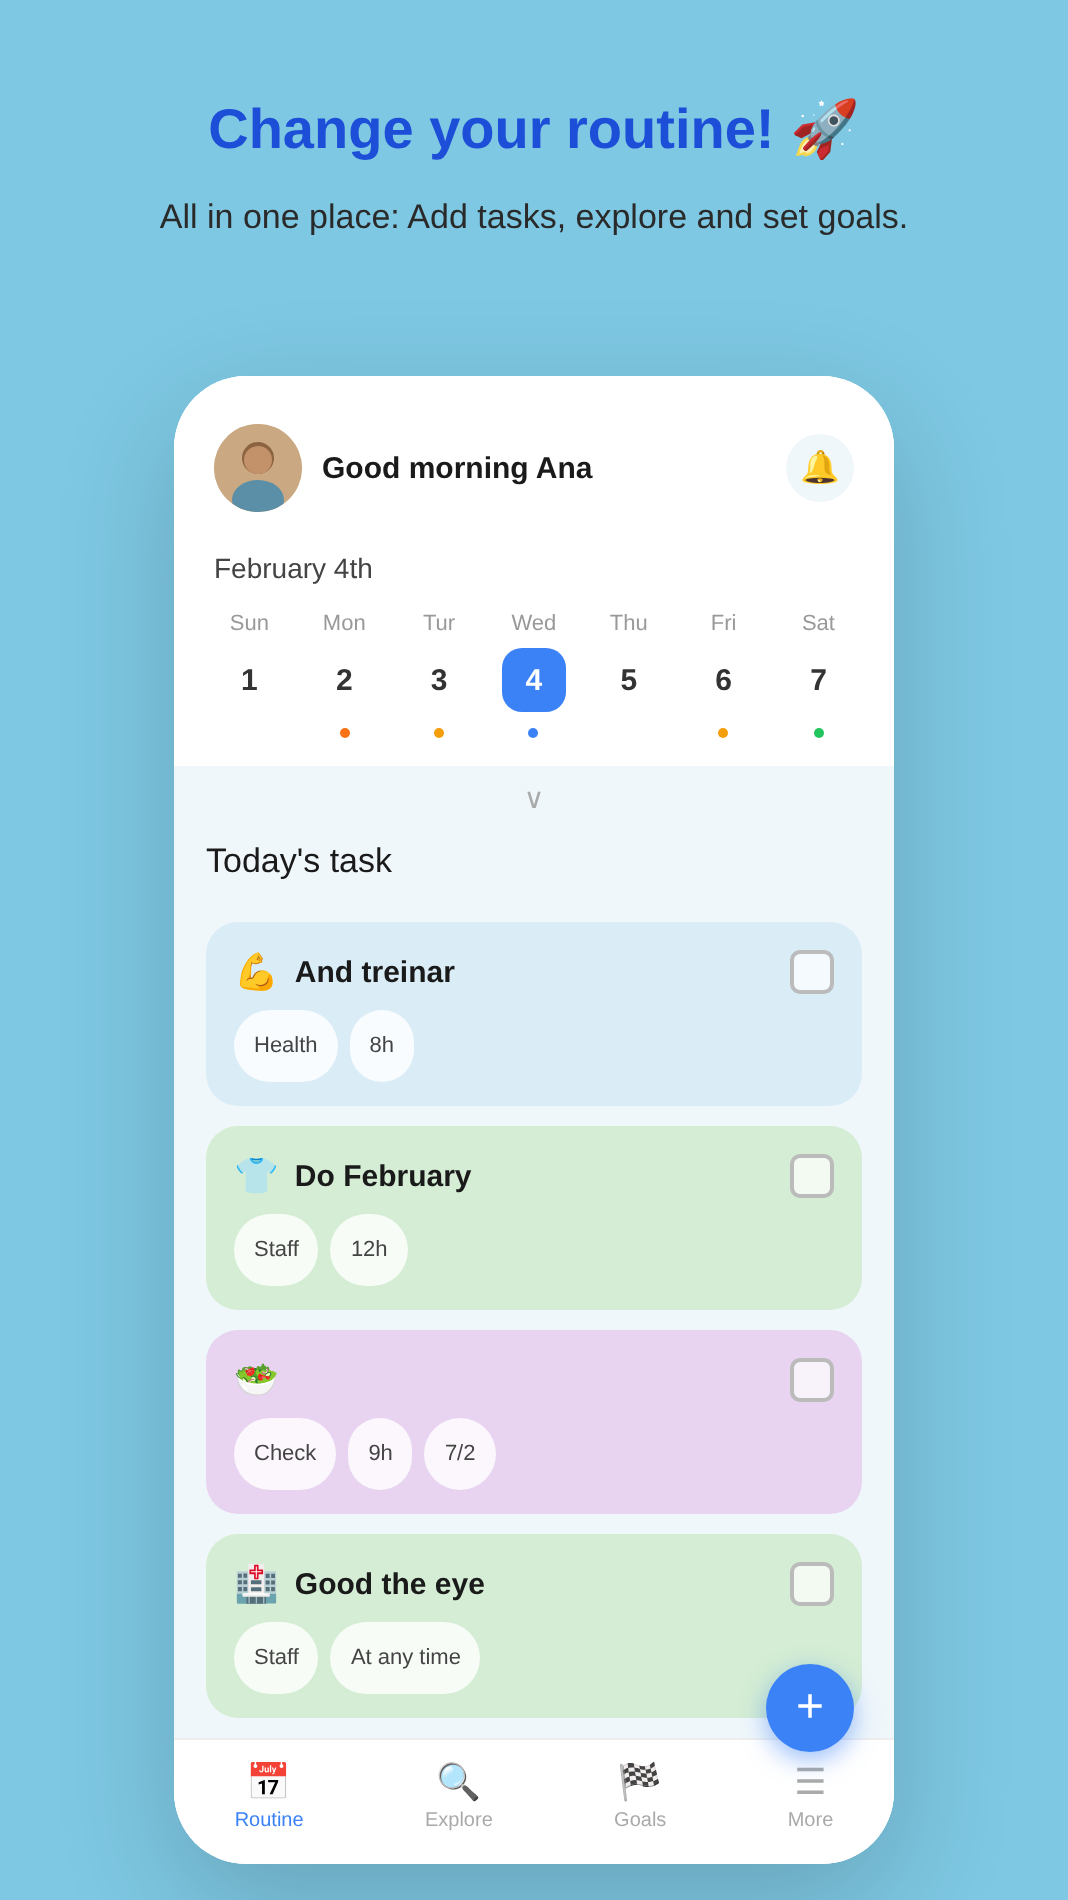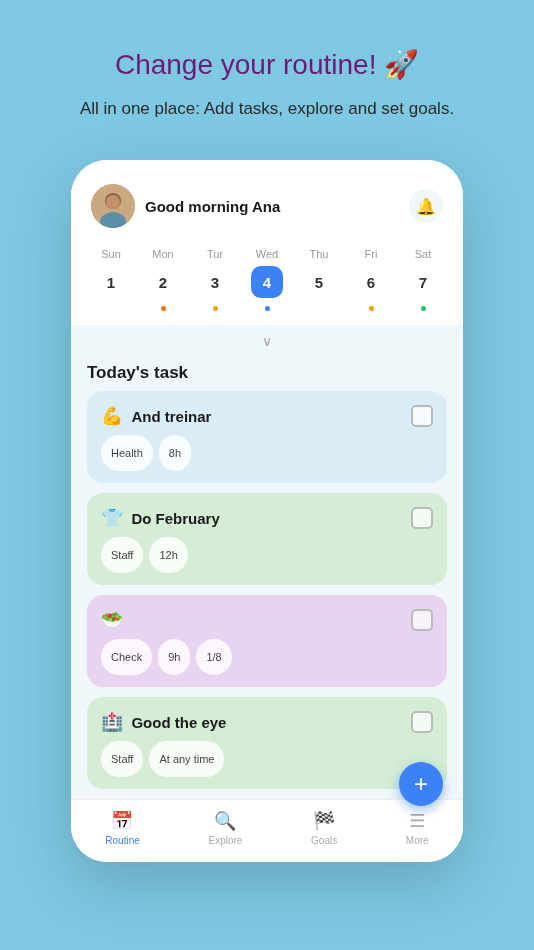--- a/index.html
+++ b/index.html
@@ -11,39 +11,39 @@
       overflow: hidden;
       position: relative;
     }
 
     .hero-section {
       text-align: center;
       padding: 48px 40px 20px;
     }
     .hero-title {
       font-size: 28px;
-      font-weight: 400;
-      color: #701a75;
+      font-weight: 700;
+      color: #1d4ed8;
       line-height: 1.2;
       margin-bottom: 14px;
     }
     .hero-subtitle {
       font-size: 17px;
       color: #2a2a2a;
       line-height: 1.5;
       text-align: center;
     }
 
     
     .phone-frame {
       position: absolute;
-      top: 160px;
+      top: 188px;
       left: 50%;
       transform: translateX(-50%);
-      width: 392px;
+      width: 360px;
       background: #fff;
       border-radius: 36px;
       box-shadow: 0 20px 60px rgba(0,0,0,0.18);
       overflow: hidden;
       padding-bottom: 0;
     }
 
     
     .phone-content {
       background: #f0f7fb;
@@ -157,23 +157,23 @@
       color: #aaa;
       font-size: 14px;
     }
 
     
     .tasks-section {
       padding: 10px 16px 10px;
     }
     .tasks-title {
       font-size: 17px;
-      font-weight: 700;
+      font-weight: 400;
       color: #1a1a1a;
-      margin-bottom: 8px;
+      margin-bottom: 20px;
     }
 
     
     .task-card {
       border-radius: 16px;
       padding: 14px 14px 12px;
       margin-bottom: 10px;
       display: flex;
       flex-direction: column;
       gap: 8px;
@@ -286,20 +286,21 @@
             <circle cx="22" cy="17" r="8" fill="#8b6340"></circle>
             <ellipse cx="22" cy="38" rx="13" ry="10" fill="#5b8fa8"></ellipse>
             <circle cx="22" cy="18" r="7" fill="#c4926a"></circle>
           </svg>
         </div>
         <span class="greeting-text">Good morning Ana</span>
       </div>
       <div class="bell-icon">🔔</div>
     </div>
 
+    <div class="date-label">February 4th</div>
 
     <div class="calendar-strip">
       <div class="cal-day">
         <span class="cal-day-name">Sun</span>
         <span class="cal-day-num">1</span>
         <span class="cal-dot" style="background:transparent;"></span>
       </div>
       <div class="cal-day">
         <span class="cal-day-name">Mon</span>
         <span class="cal-day-num">2</span>
@@ -370,21 +371,21 @@
       <div class="task-card task-card-purple">
         <div class="task-top">
           <div class="task-title-row">
             <span class="task-emoji">🥗</span>
           </div>
           <div class="task-checkbox"></div>
         </div>
         <div class="task-tags">
           <span class="tag">Check</span>
           <span class="tag">9h</span>
-          <span class="tag">1/8</span>
+          <span class="tag">7/2</span>
         </div>
       </div>
 
       <div class="task-card task-card-green2" style="margin-bottom:0;">
         <div class="task-top">
           <div class="task-title-row">
             <span class="task-emoji">🏥</span>
             <span>Good the eye</span>
           </div>
           <div class="task-checkbox"></div>

